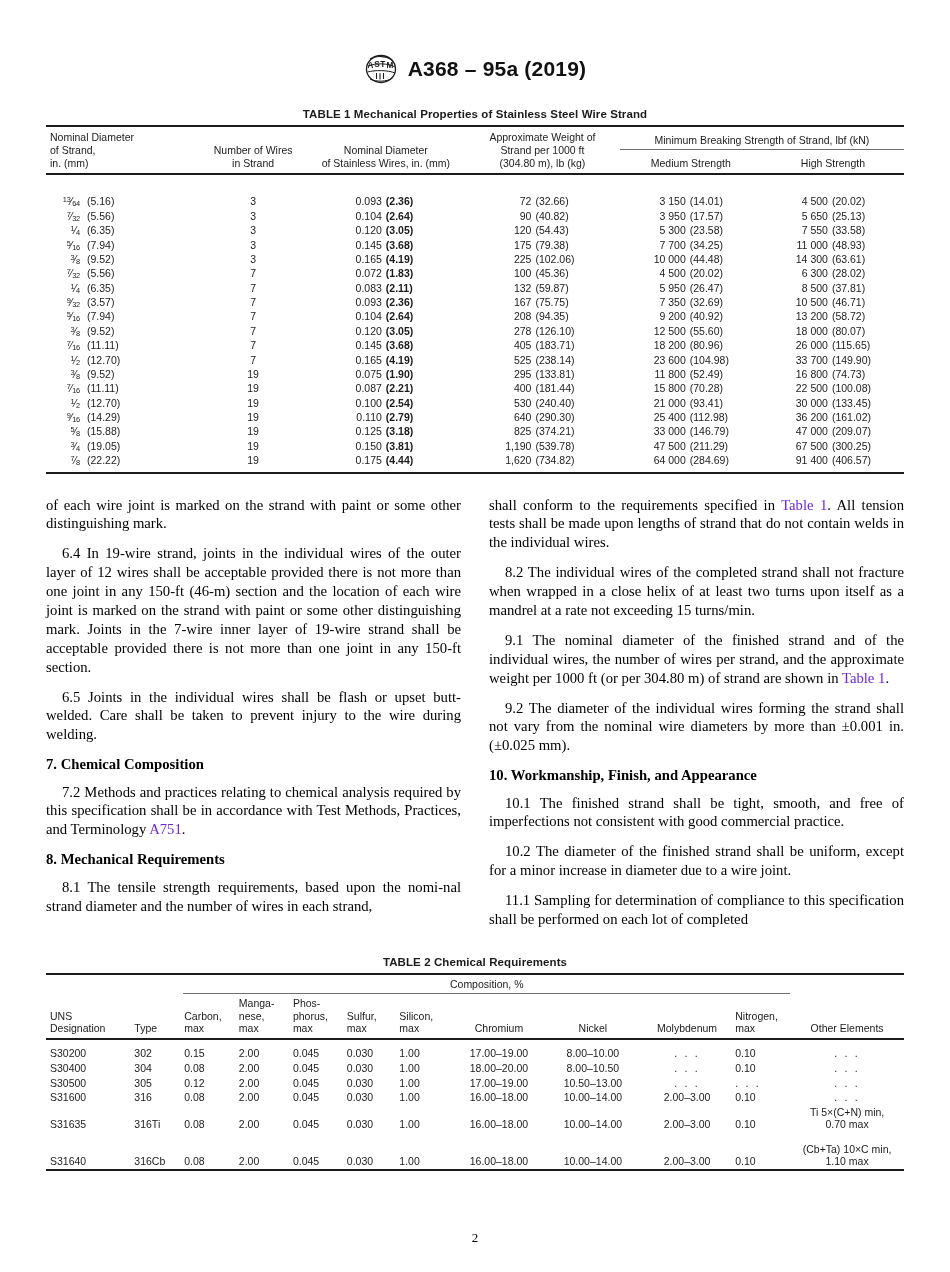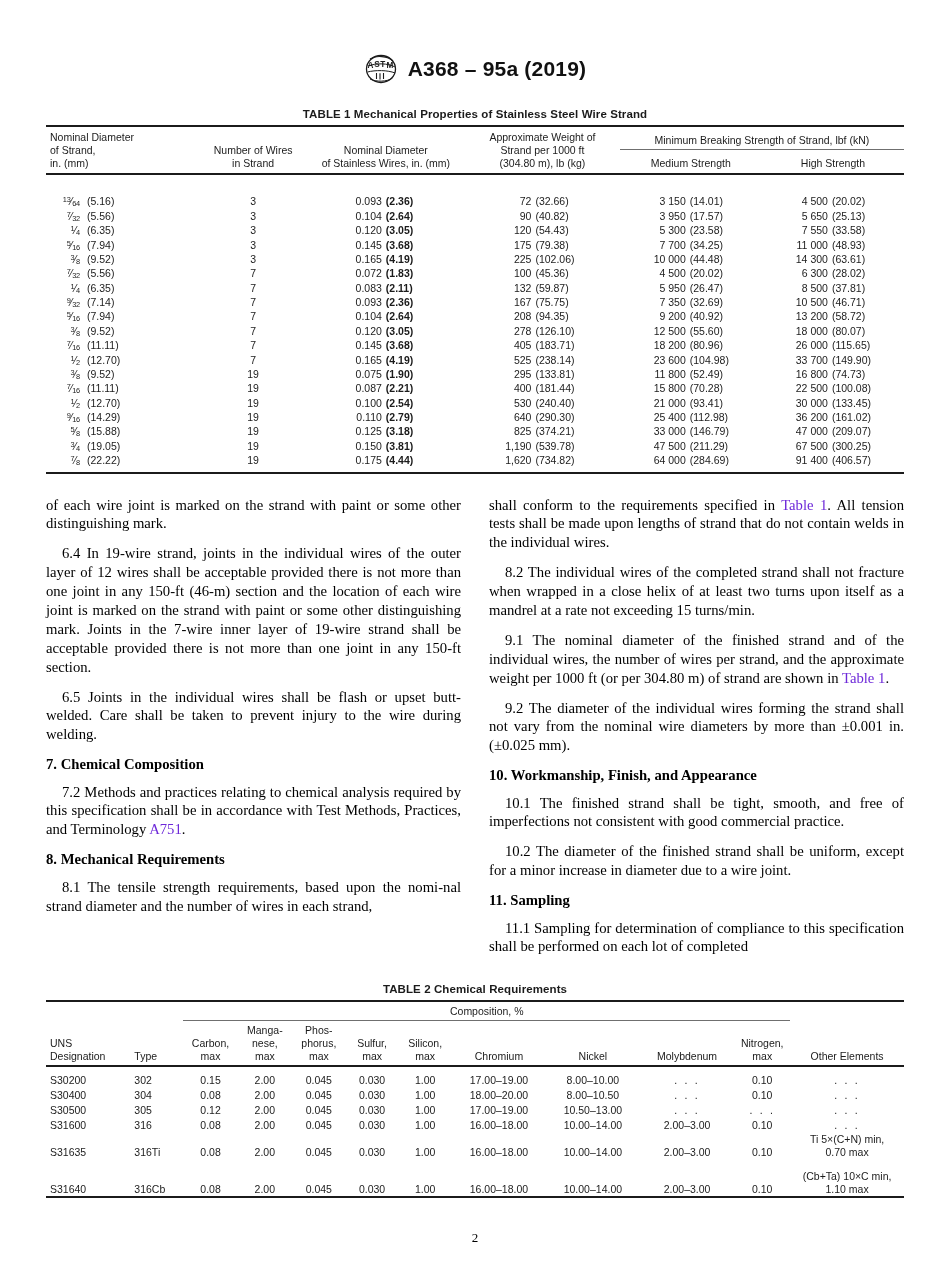--- a/index.html
+++ b/index.html
@@ -159,21 +159,21 @@
     text-decoration: none;
   }
 
   
   #table2 { font-size: 10.5px; }
   #table2 th { padding: 3px 1px 3px; line-height: 1.22; }
   #table2 td { padding: 1.2px 1px; }
   #table2 tbody tr:first-child td { padding-top: 7px; }
   .t2-uns  { width: 92px;  text-align: left; padding-left: 4px !important; }
   .t2-type { width: 54px;  text-align: left; }
-  .t2-num  { width: 58px;  text-align: center; }
+  .t2-num  { width: 58px;  text-align: left; }
   .t2-wide { width: 104px; text-align: center; }
   .t2-other{ width: 120px; text-align: center; white-space: normal; }
   .t2-comp-span { text-align: center; padding-bottom: 2px !important; }
   .t2-other-line2 { display: block; }
   .dots { letter-spacing: 2.2px; }
 
   
   .page-number {
     position: absolute;
     left: 0;
@@ -297,21 +297,21 @@
           </tr>
           <tr>
             <td class="c-dia"><span class="np"><span class="v"><span class="frac"><sup>1</sup><span class="sol">⁄</span><sub>4</sub></span></span><span class="p">(6.35)</span></span></td>
             <td class="c-nwires">7</td>
             <td class="c-wdia"><span class="np"><span class="v">0.083</span><span class="p">(2.11)</span></span></td>
             <td class="c-wt"><span class="np"><span class="v">132</span><span class="p">(59.87)</span></span></td>
             <td class="c-med"><span class="np"><span class="v">5 950</span><span class="p">(26.47)</span></span></td>
             <td class="c-high"><span class="np"><span class="v">8 500</span><span class="p">(37.81)</span></span></td>
           </tr>
           <tr>
-            <td class="c-dia"><span class="np"><span class="v"><span class="frac"><sup>9</sup><span class="sol">⁄</span><sub>32</sub></span></span><span class="p">(7.14)</span></span></td>
+            <td class="c-dia"><span class="np"><span class="v"><span class="frac"><sup>9</sup><span class="sol">⁄</span><sub>32</sub></span></span><span class="p">(3.57)</span></span></td>
             <td class="c-nwires">7</td>
             <td class="c-wdia"><span class="np"><span class="v">0.093</span><span class="p">(2.36)</span></span></td>
             <td class="c-wt"><span class="np"><span class="v">167</span><span class="p">(75.75)</span></span></td>
             <td class="c-med"><span class="np"><span class="v">7 350</span><span class="p">(32.69)</span></span></td>
             <td class="c-high"><span class="np"><span class="v">10 500</span><span class="p">(46.71)</span></span></td>
           </tr>
           <tr>
             <td class="c-dia"><span class="np"><span class="v"><span class="frac"><sup>5</sup><span class="sol">⁄</span><sub>16</sub></span></span><span class="p">(7.94)</span></span></td>
             <td class="c-nwires">7</td>
             <td class="c-wdia"><span class="np"><span class="v">0.104</span><span class="p">(2.64)</span></span></td>
@@ -426,21 +426,20 @@
       <p class="cont"><span>shall conform to the requirements specified in </span><a class="xref" href="#table1">Table 1</a><span>. All tension tests shall be made upon lengths of strand that do not contain welds in the individual wires.</span></p>
       <p class="indent">8.2  The individual wires of the completed strand shall not fracture when wrapped in a close helix of at least two turns upon itself as a mandrel at a rate not exceeding 15 turns/min.</p>
 
       <p class="indent"><span>9.1  The nominal diameter of the finished strand and of the individual wires, the number of wires per strand, and the approximate weight per 1000 ft (or per 304.80 m) of strand are shown in </span><a class="xref" href="#table1">Table 1</a><span>.</span></p>
       <p class="indent">9.2  The diameter of the individual wires forming the strand shall not vary from the nominal wire diameters by more than ±0.001 in. (±0.025 mm).</p>
 
       <h3 class="sect">10.  Workmanship, Finish, and Appearance</h3>
       <p class="indent">10.1  The finished strand shall be tight, smooth, and free of imperfections not consistent with good commercial practice.</p>
       <p class="indent">10.2  The diameter of the finished strand shall be uniform, except for a minor increase in diameter due to a wire joint.</p>
 
-      <h3 class="sect">11.  Sampling</h3>
       <p class="indent">11.1  Sampling for determination of compliance to this specification shall be performed on each lot of completed</p>
     </div>
   </div>
 
   <div class="tbl-wrap" id="table2">
     <div class="tbl-caption">TABLE 2 Chemical Requirements</div>
     <table class="astm" id="table2tbl">
       <thead>
         <tr class="rule-top">
           <th class="t2-uns" rowspan="2">

